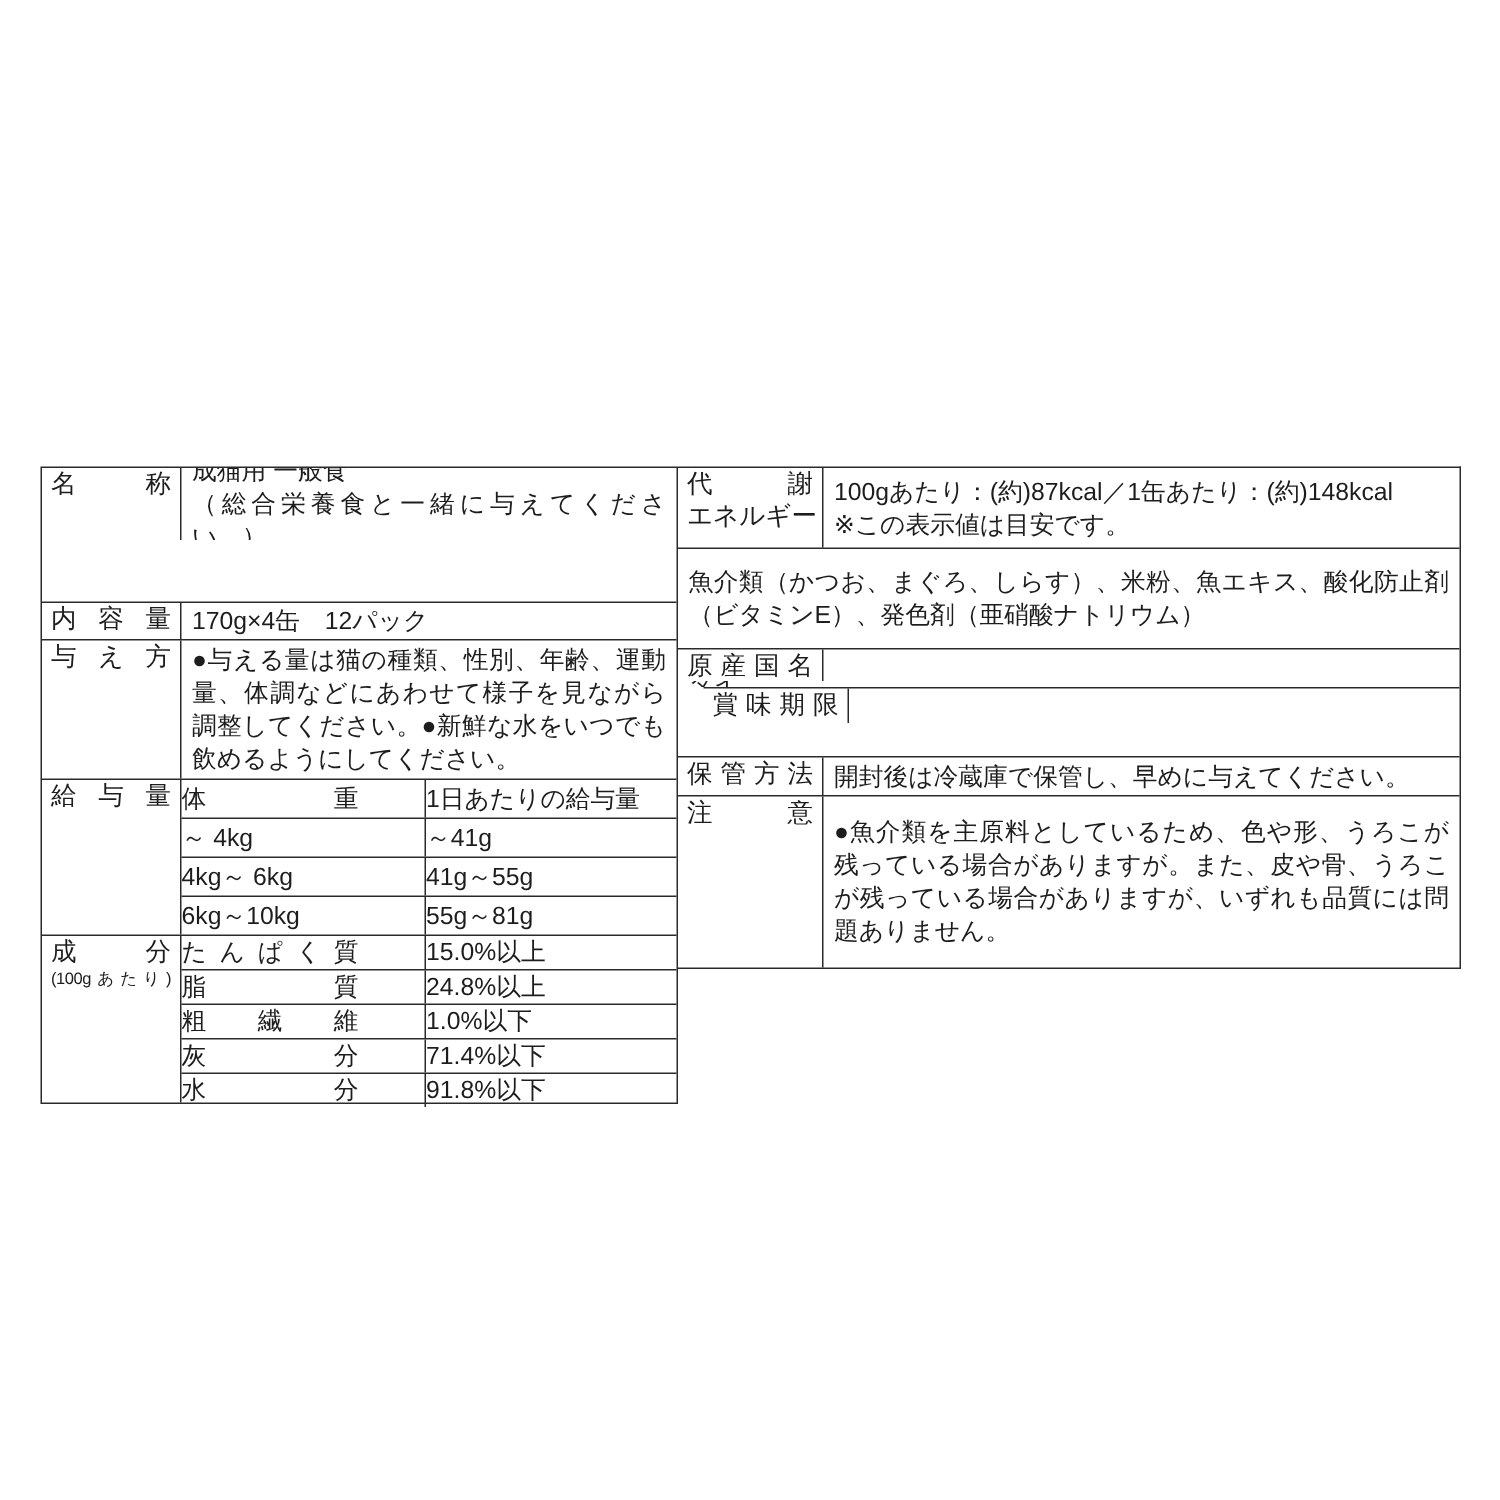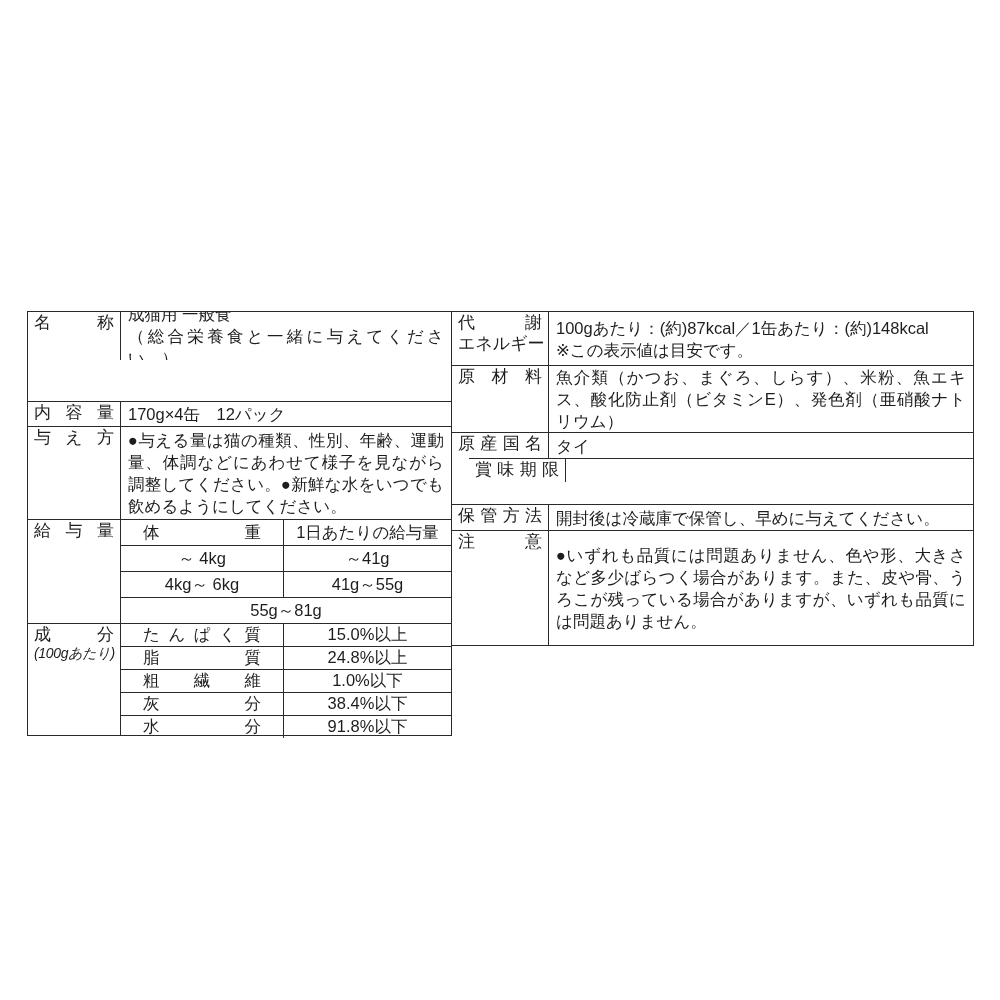--- a/index.html
+++ b/index.html
@@ -48,24 +48,23 @@
   .tbl-right .lab { width: 97px; }
   .lab-line {
     display: block;
     font-size: 17px;
     line-height: 21px;
     text-align: justify;
     text-align-last: justify;
     white-space: nowrap;
   }
   .lab-line.small {
-    font-size: 14px;
+    font-size: 11px;
     letter-spacing: -0.3px;
     line-height: 16px;
-    font-style: italic;
   }
 
   
   .con {
     box-sizing: border-box;
     flex: 1;
     display: flex;
     flex-direction: column;
     justify-content: center;
     padding: 2px 7px;
@@ -79,21 +78,21 @@
   
   .lrow-name    { height: 48px; }
   .lrow-content { height: 25px; margin-top: 41px; }
   .lrow-feeding { height: 93px; }
   .lrow-amount  { height: 104px; }
   .lrow-comp    { height: 112px; }
 
   
   .rrow-energy  { height: 53px; }
   .rrow-ingred  { height: 67px; }
-  .rrow-origin  { height: 26px; }
+  .rrow-origin  { height: 26px; flex-direction: column; }
   .rrow-expiry  { height: 24px; margin-left: 17px; }
   .rrow-storage { height: 26px; margin-top: 22px; }
   .rrow-caution { height: 115px; }
 
   
   .inner {
     flex: 1;
     display: flex;
     flex-direction: column;
   }
@@ -101,21 +100,21 @@
     box-sizing: border-box;
     flex: 1;
     display: flex;
     align-items: stretch;
   }
   .irow + .irow { border-top: 1.5px solid #2a2a2a; }
   .icell {
     box-sizing: border-box;
     display: flex;
     align-items: center;
-    justify-content: center;
+    justify-content: flex-start;
     font-size: 16.5px;
     overflow: hidden;
   }
   .icell-k {
     width: 163px;
     flex: none;
     border-right: 1.5px solid #2a2a2a;
   }
   .icell-v { flex: 1; }
   .jspan {
@@ -174,20 +173,21 @@
         </div>
         <div class="irow">
           <div class="icell icell-k">～ 4kg</div>
           <div class="icell icell-v">～41g</div>
         </div>
         <div class="irow">
           <div class="icell icell-k">4kg～ 6kg</div>
           <div class="icell icell-v">41g～55g</div>
         </div>
         <div class="irow">
+          <div class="icell icell-k">6kg～10kg</div>
           <div class="icell icell-v">55g～81g</div>
         </div>
       </div>
     </div>
 
     <div class="row lrow-comp">
       <div class="lab">
         <span class="lab-line">成分</span>
         <span class="lab-line small">(100gあたり)</span>
       </div>
@@ -207,21 +207,21 @@
         <div class="irow">
           <div class="icell icell-k">
             <span class="jspan">粗繊維</span>
           </div>
           <div class="icell icell-v">1.0%以下</div>
         </div>
         <div class="irow">
           <div class="icell icell-k">
             <span class="jspan">灰分</span>
           </div>
-          <div class="icell icell-v">38.4%以下</div>
+          <div class="icell icell-v">71.4%以下</div>
         </div>
         <div class="irow">
           <div class="icell icell-k">
             <span class="jspan">水分</span>
           </div>
           <div class="icell icell-v">91.8%以下</div>
         </div>
       </div>
     </div>
 
@@ -234,23 +234,20 @@
         <span class="lab-line">代謝</span>
         <span class="lab-line">エネルギー</span>
       </div>
       <div class="con">
         <span class="tline">100gあたり：(約)87kcal／1缶あたり：(約)148kcal</span>
         <span class="tline">※この表示値は目安です。</span>
       </div>
     </div>
 
     <div class="row rrow-ingred">
-      <div class="lab">
-        <span class="lab-line">原材料</span>
-      </div>
       <div class="con">
         <span>魚介類（かつお、まぐろ、しらす）、米粉、魚エキス、酸化防止剤（ビタミンE）、発色剤（亜硝酸ナトリウム）</span>
       </div>
     </div>
 
     <div class="row rrow-origin">
       <div class="lab">
         <span class="lab-line">原産国名</span>
       </div>
       <div class="con">
@@ -274,19 +271,19 @@
       <div class="con">
         <span class="tline">開封後は冷蔵庫で保管し、早めに与えてください。</span>
       </div>
     </div>
 
     <div class="row rrow-caution">
       <div class="lab">
         <span class="lab-line">注意</span>
       </div>
       <div class="con">
-        <span>●いずれも品質には問題ありません、色や形、大きさなど多少ばらつく場合があります。また、皮や骨、うろこが残っている場合がありますが、いずれも品質には問題ありません。</span>
+        <span>●魚介類を主原料としているため、色や形、うろこが残っている場合がありますが。また、皮や骨、うろこが残っている場合がありますが、いずれも品質には問題ありません。</span>
       </div>
     </div>
 
   </div>
 
 </div>
 
 </body></html>

